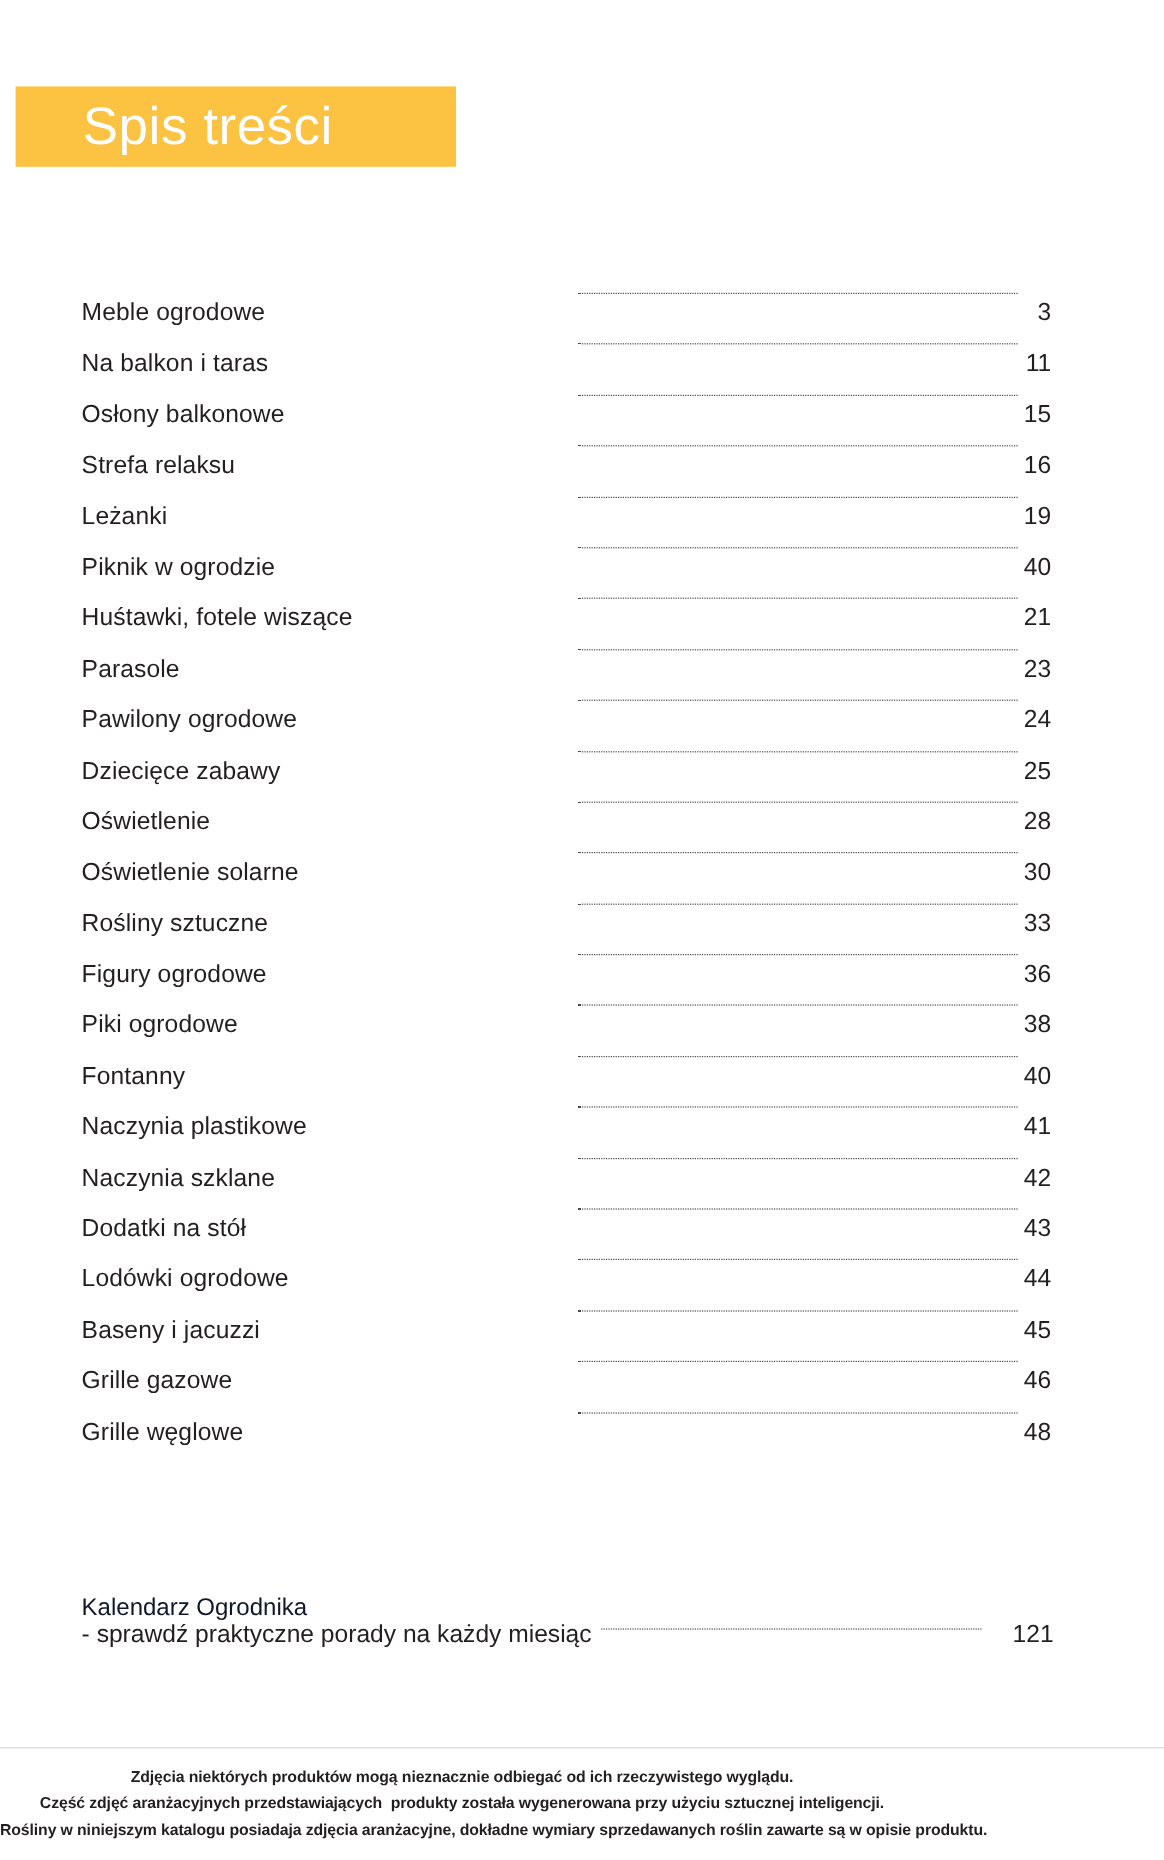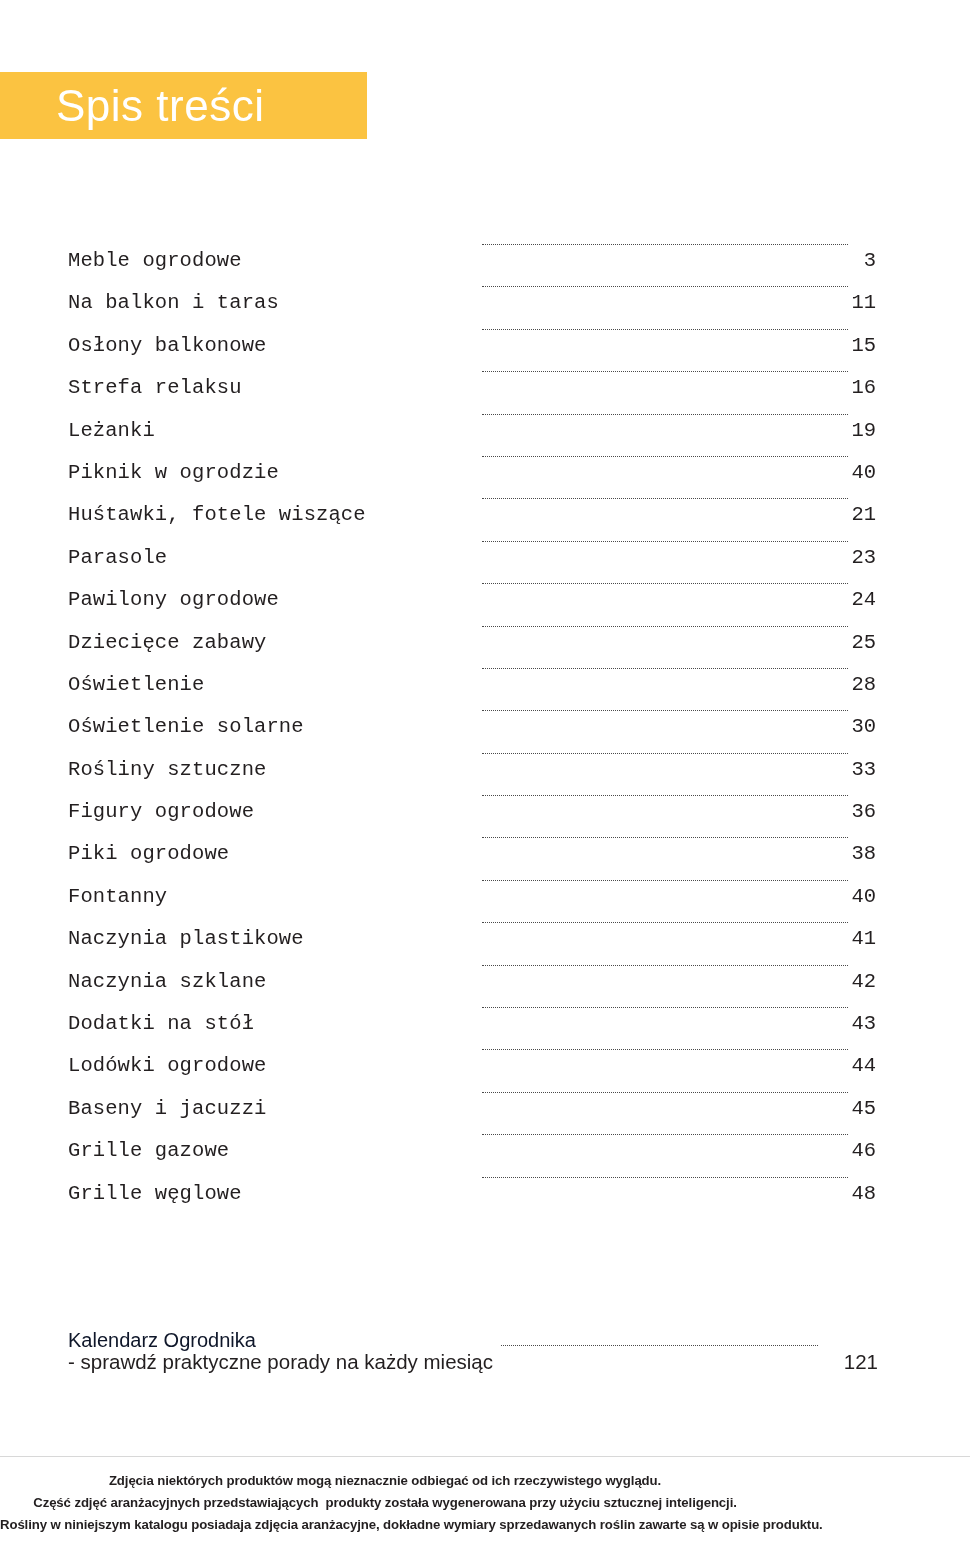--- a/index.html
+++ b/index.html
@@ -14,21 +14,21 @@
     font-family: "Liberation Sans", "DejaVu Sans", sans-serif;
     color: #231f20;
     position: relative;
     overflow: hidden;
     -webkit-font-smoothing: antialiased;
   }
 
   
   .banner {
     position: absolute;
-    left: 0;
+    left: 13px;
     top: 72px;
     width: 367px;
     height: 67px;
     background: #fbc341;
     display: flex;
     align-items: center;
   }
   .banner-title {
     color: #ffffff;
     font-size: 44px;
@@ -38,21 +38,20 @@
     line-height: 1;
     white-space: nowrap;
   }
 
   
   .toc {
     position: absolute;
     left: 68px;
     top: 249px;
     width: 810px;
-    font-family: Liberation Mono, monospace;
   }
   .toc-row {
     display: flex;
     align-items: baseline;
     height: 42.4px;
   }
   .toc-label {
     font-size: 20.5px;
     font-weight: 400;
     color: #231f20;
@@ -91,21 +90,21 @@
   }
   .calendar-line1 {
     font-size: 20px;
     color: #0f172a;
     line-height: 1;
     white-space: nowrap;
   }
   .calendar-line2 {
     position: relative;
     display: flex;
-    align-items: flex-start;
+    align-items: center;
     font-size: 20.5px;
     color: #231f20;
     white-space: nowrap;
   }
   .calendar-text {
     font-size: 20.5px;
   }
   .calendar-leader {
     flex: 1;
     border-bottom: 1px dotted #4a4a4a;

